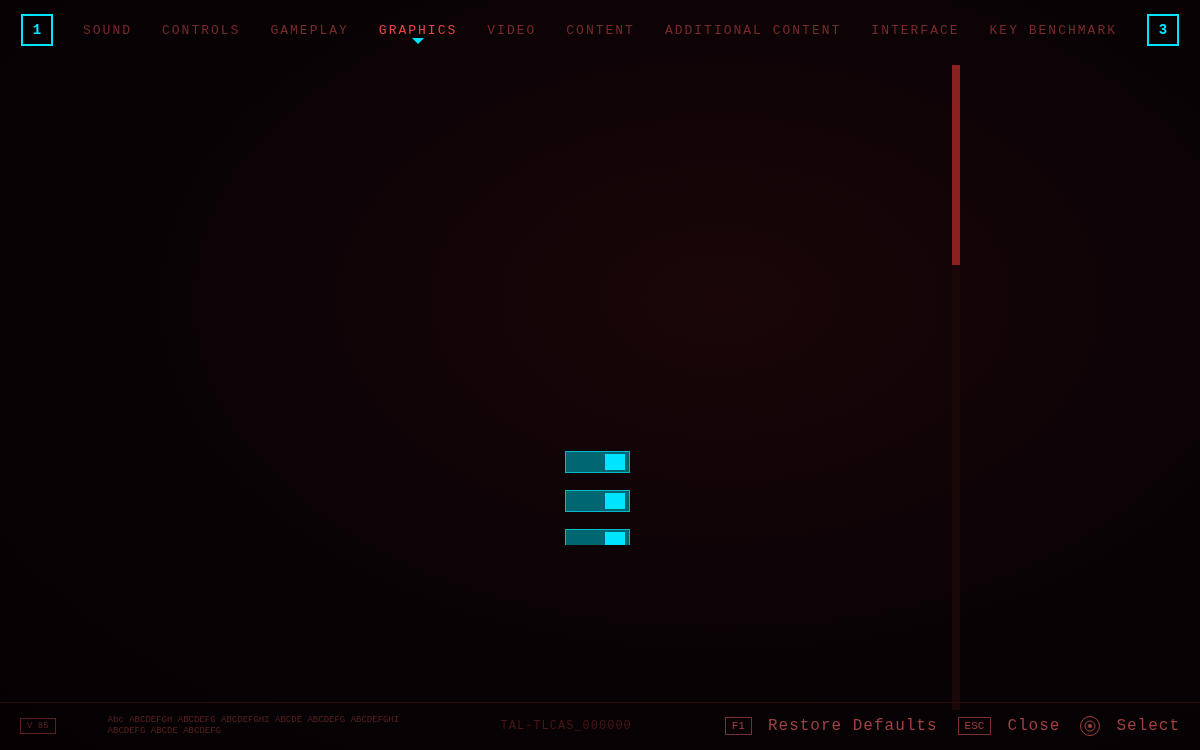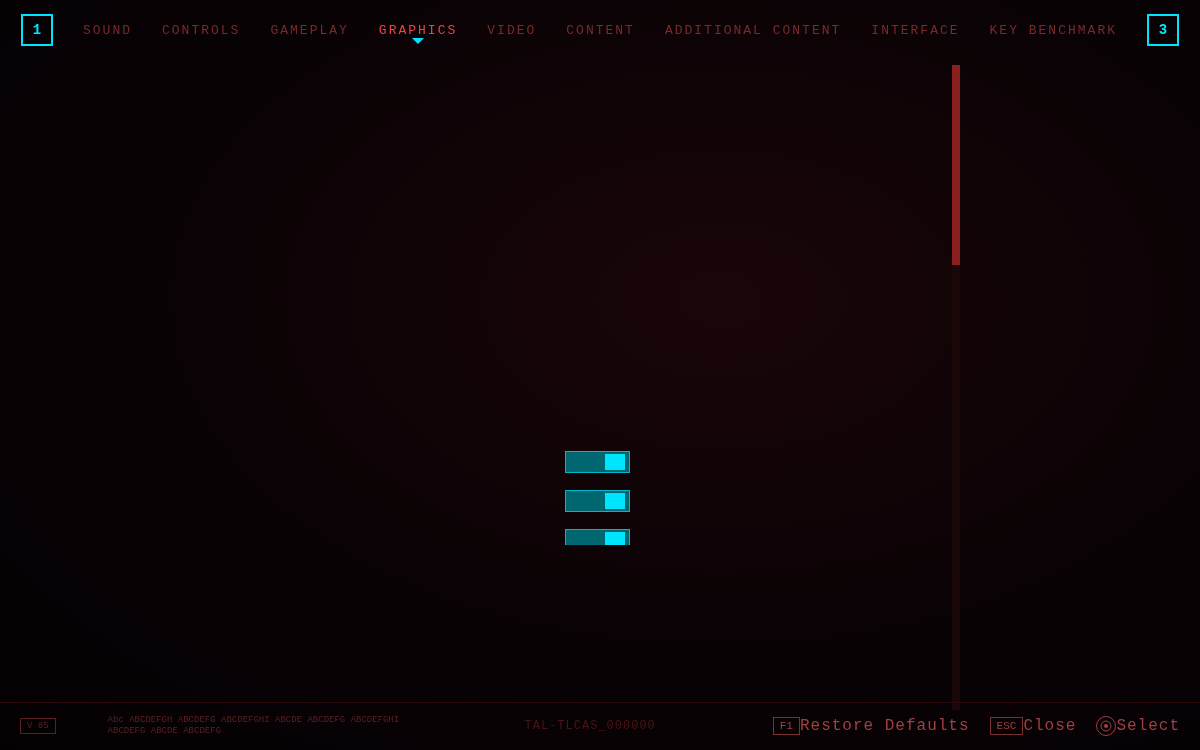--- a/index.html
+++ b/index.html
@@ -310,21 +310,21 @@
 
     .bottom-right {
       display: flex;
       align-items: center;
       gap: 20px;
     }
 
     .bottom-action {
       display: flex;
       align-items: center;
-      gap: 0;
+      gap: 16px;
       cursor: pointer;
     }
 
     .bottom-key {
       border: 1px solid #7a3030;
       padding: 2px 6px;
       font-size: 11px;
       color: #a04040;
     }
 

